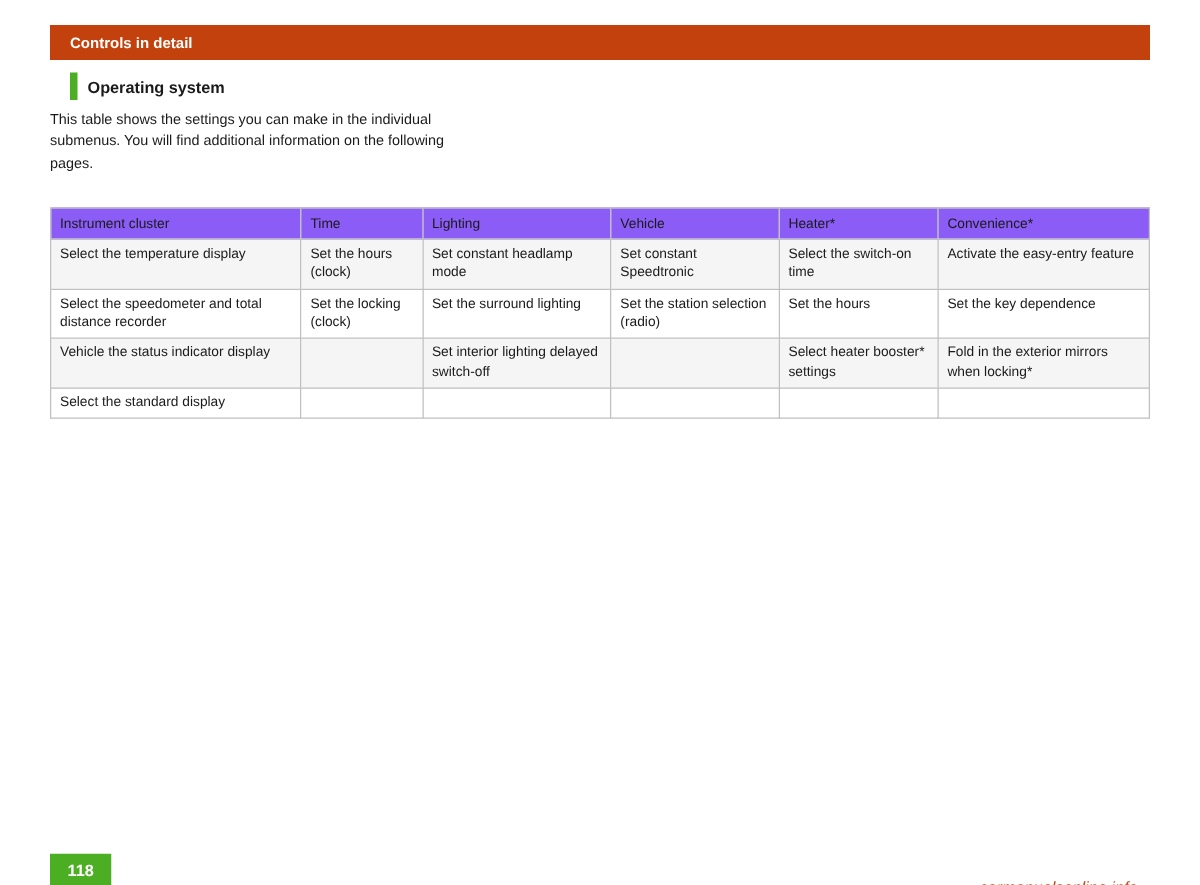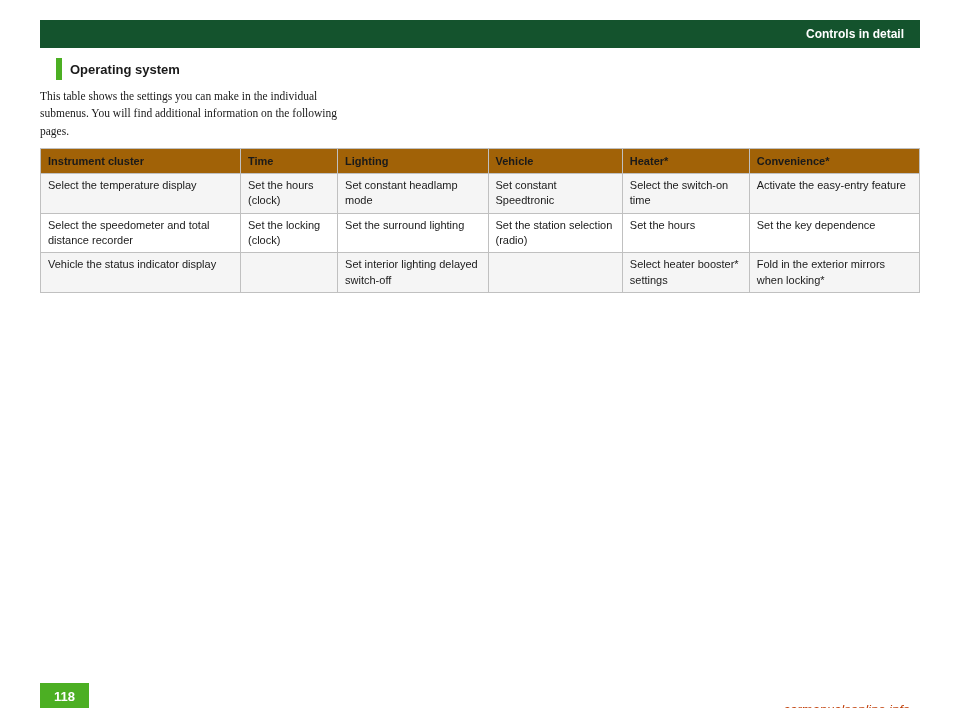--- a/index.html
+++ b/index.html
@@ -17,28 +17,27 @@
 
     .page-container {
       width: 960px;
       height: 708px;
       background: #ffffff;
       position: relative;
     }
 
     
     .header-bar {
-      background: #14532d;
+      background: #c2410c;
       color: #ffffff;
       font-weight: bold;
       font-size: 12px;
       padding: 7px 16px;
       margin: 20px 40px 0 40px;
       display: block;
-      text-align: right;
     }
 
     .content-area {
       margin: 0 40px;
       padding: 0;
     }
 
     .section-title-row {
       display: flex;
       align-items: center;
@@ -56,35 +55,34 @@
     .section-title {
       font-weight: bold;
       font-size: 13px;
       color: #1a1a1a;
     }
 
     .intro-text {
       font-size: 11.5px;
       color: #1a1a1a;
       line-height: 1.5;
-      margin-bottom: 8px;
+      margin-bottom: 26px;
       max-width: 320px;
-      font-family: Liberation Serif, serif;
     }
 
     
     .data-table {
       width: 100%;
       border-collapse: collapse;
       font-size: 11px;
     }
 
     .data-table th {
-      background: #a16207;
-      font-weight: bold;
+      background: #8b5cf6;
+      font-weight: normal;
       text-align: left;
       padding: 6px 7px;
       border: 1px solid #c0c0c0;
       font-size: 11px;
     }
 
     .data-table td {
       background: #ffffff;
       padding: 4px 7px;
       border: 1px solid #c0c0c0;
@@ -170,20 +168,28 @@
             <td>Set the key dependence</td>
           </tr>
           <tr>
             <td>Vehicle the status indicator display</td>
             <td></td>
             <td>Set interior lighting delayed switch-off</td>
             <td></td>
             <td>Select heater booster* settings</td>
             <td>Fold in the exterior mirrors when locking*</td>
           </tr>
+          <tr>
+            <td>Select the standard display</td>
+            <td></td>
+            <td></td>
+            <td></td>
+            <td></td>
+            <td></td>
+          </tr>
         </tbody>
     </table>
 
   </div>
 
   <div class="page-number-box">
     <span>118</span>
   </div>
 
   <div class="watermark">carmanualsonline.info</div>

